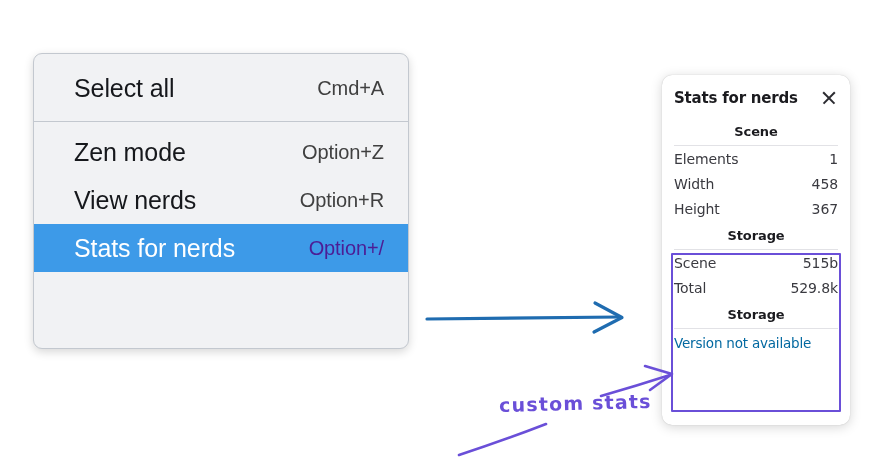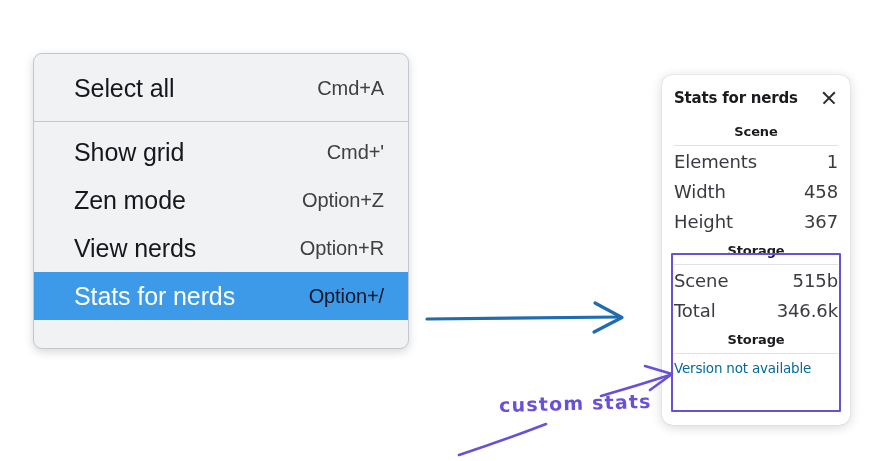--- a/index.html
+++ b/index.html
@@ -60,21 +60,21 @@
   .menu-item .mi-shortcut {
     font-size: 20px;
     color: #404040;
     white-space: nowrap;
     letter-spacing: -0.1px;
   }
   .menu-item.selected {
     background: #3d9ae8;
   }
   .menu-item.selected .mi-label { color: #ffffff; }
-  .menu-item.selected .mi-shortcut { color: #0f172a; }
+  .menu-item.selected .mi-shortcut { color: #4c1d95; }
 
   
   #stats-panel {
     position: absolute;
     left: 662px;
     top: 75px;
     width: 188px;
     height: 350px;
     background: #ffffff;
     border-radius: 10px;
@@ -124,21 +124,21 @@
   }
   .sp-rule {
     height: 1px;
     background: #e2e2e6;
     margin: 0 2px;
   }
   .sp-row {
     display: flex;
     justify-content: space-between;
     align-items: baseline;
-    font-size: 18px;
+    font-size: 14px;
     color: #3a3a40;
     padding: 5px 2px 4px 2px;
     letter-spacing: -0.1px;
     gap: 41px;
   }
   .sp-row .sp-key { color: #3a3a40; }
   .sp-row .sp-val { color: #3a3a40; }
   .sp-note {
     font-size: 13.5px;
     color: #0369a1;
@@ -189,24 +189,20 @@
     <div class="menu-item">
       <span class="mi-label">Select all</span>
       <span class="mi-shortcut">Cmd+A</span>
     </div>
   </div>
 
   <div class="menu-divider"></div>
 
   <div class="menu-group">
     <div class="menu-item">
-      <span class="mi-label">Show grid</span>
-      <span class="mi-shortcut">Cmd+'</span>
-    </div>
-    <div class="menu-item">
       <span class="mi-label">Zen mode</span>
       <span class="mi-shortcut">Option+Z</span>
     </div>
     <div class="menu-item">
       <span class="mi-label">View nerds</span>
       <span class="mi-shortcut">Option+R</span>
     </div>
     <div class="menu-item selected">
       <span class="mi-label">Stats for nerds</span>
       <span class="mi-shortcut">Option+/</span>
@@ -238,21 +234,21 @@
   </div>
 
   <div class="sp-section-title">Storage</div>
   <div class="sp-rule"></div>
   <div class="sp-row">
     <span class="sp-key">Scene</span>
     <span class="sp-val">515b</span>
   </div>
   <div class="sp-row">
     <span class="sp-key">Total</span>
-    <span class="sp-val">346.6k</span>
+    <span class="sp-val">529.8k</span>
   </div>
 
   <div class="sp-section-title">Storage</div>
   <div class="sp-rule"></div>
   <div class="sp-note">Version not available</div>
 
 </div>
 
 <div id="custom-stats-highlight"></div>
 

